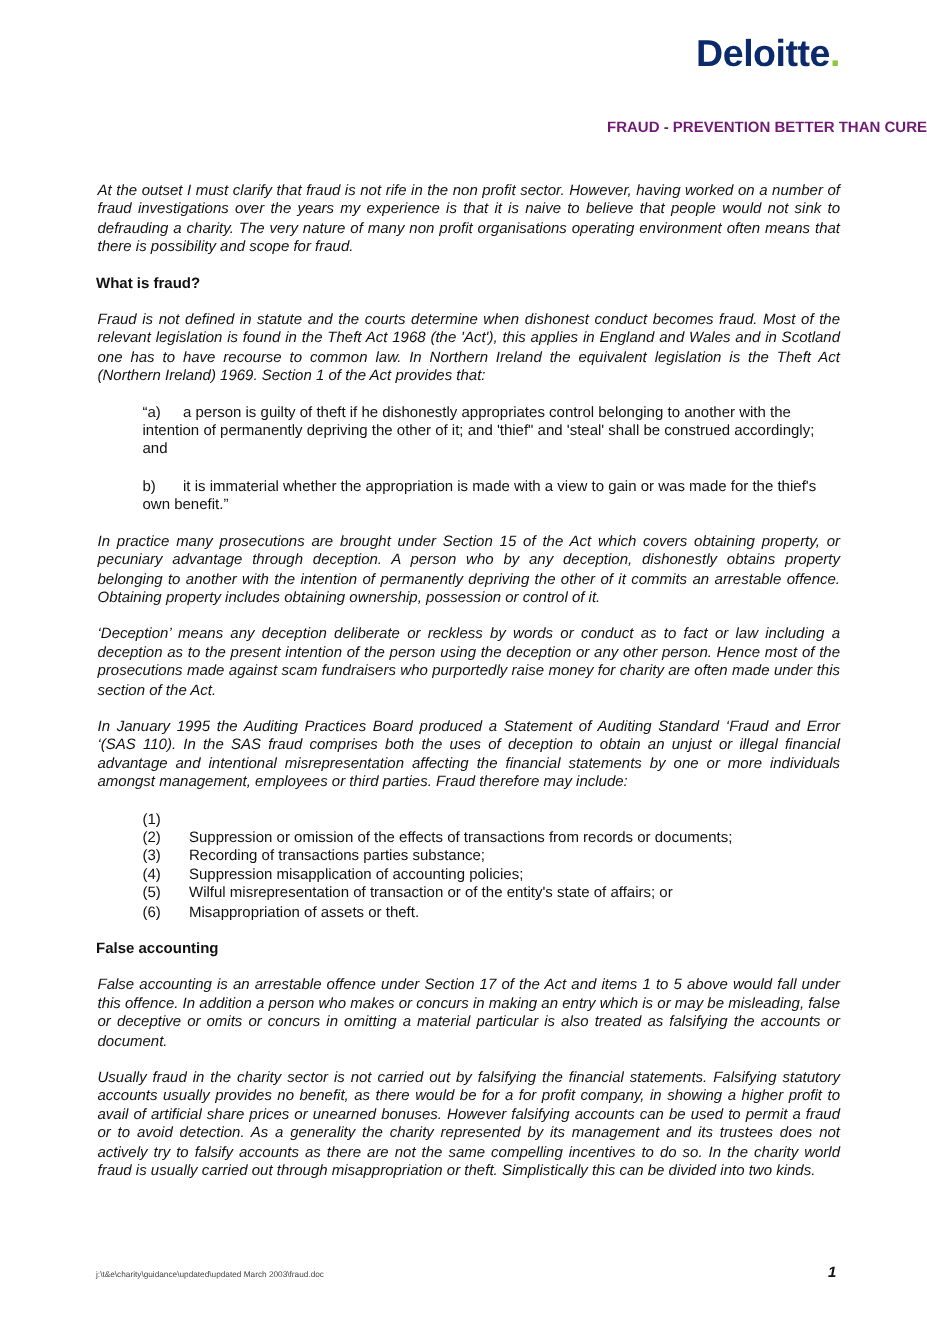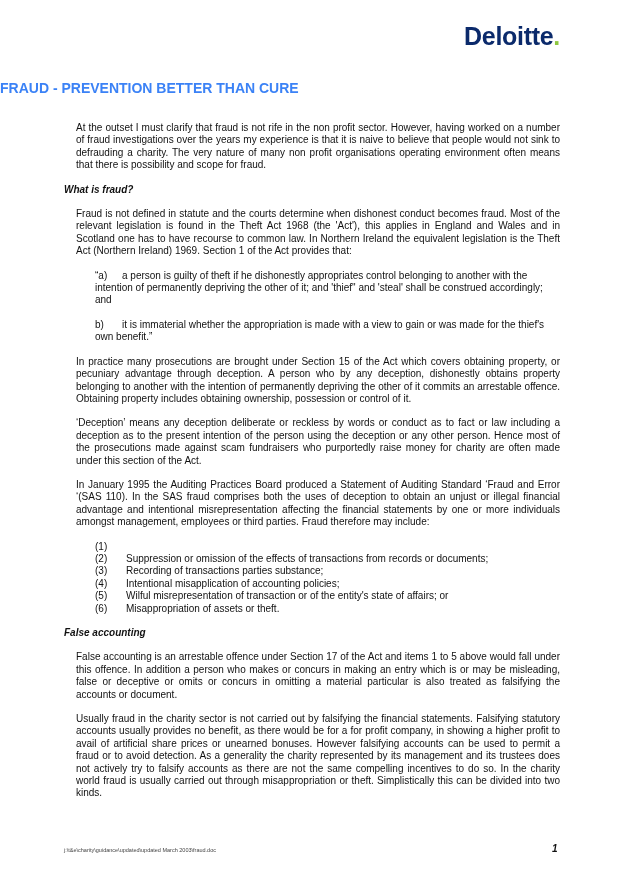--- a/index.html
+++ b/index.html
@@ -1,25 +1,25 @@
 <!DOCTYPE html>
 <html><head>
 <meta charset="utf-8">
 <style>
   html, body { margin: 0; padding: 0; background: #ffffff; }
   body { width: 618px; height: 881px; position: relative; overflow: hidden;
          font-family: "Liberation Sans", sans-serif; color: #111; }
   .logo { position: absolute; top: 22px; right: 58px; font-family: "Liberation Sans", sans-serif;
           font-weight: bold; font-size: 25px; color: #0b2a6b; letter-spacing: -0.3px; text-align: right; }
   .logo .dot { color: #8dc63f; }
-  .title { position: absolute; top: 80px; left: 0; width: 618px; text-align: left;
-           font-weight: bold; font-size: 14px; color: #3b82f6; }
+  .title { position: absolute; top: 80px; left: 0; width: 618px; text-align: right;
+           font-weight: bold; font-size: 10px; color: #701a75; }
   .content { position: absolute; top: 122px; left: 64px; width: 496px; font-size: 10px; line-height: 12.4px; }
-  p { margin: 0 0 12px 12px; text-align: justify; }
-  h2 { margin: 0 0 12px 0; font-size: 10px; font-weight: bold; font-style: italic; }
+  p { margin: 0 0 12px 1px; text-align: justify; font-style: italic; }
+  h2 { margin: 0 0 12px 0; font-size: 10px; font-weight: bold; }
   .quote { margin: 0 0 12px 31px; text-align: left; }
   .quote .lbl { display: inline-block; width: 27px; }
   ol.frauds { list-style: none; margin: 0 0 12px 31px; padding: 0; }
   ol.frauds li { display: flex; }
   ol.frauds li .num { width: 31px; flex: none; }
   .footer-path { position: absolute; top: 847px; left: 64px; font-size: 5.5px; color: #444; }
   .footer-page { position: absolute; top: 843px; left: 552px; font-size: 10px; font-style: italic; font-weight: bold; }
 </style>
 </head>
 <body>
@@ -54,21 +54,21 @@
     <li>
         <span class="num">(2)</span>
         <span>Suppression or omission of the effects of transactions from records or documents;</span>
       </li>
     <li>
         <span class="num">(3)</span>
         <span>Recording of transactions parties substance;</span>
       </li>
     <li>
         <span class="num">(4)</span>
-        <span>Intentional misapplication of accounting policies;</span>
+        <span>Suppression misapplication of accounting policies;</span>
       </li>
     <li>
         <span class="num">(5)</span>
         <span>Wilful misrepresentation of transaction or of the entity's state of affairs; or</span>
       </li>
     <li>
         <span class="num">(6)</span>
         <span>Misappropriation of assets or theft.</span>
       </li>
   </ol>

